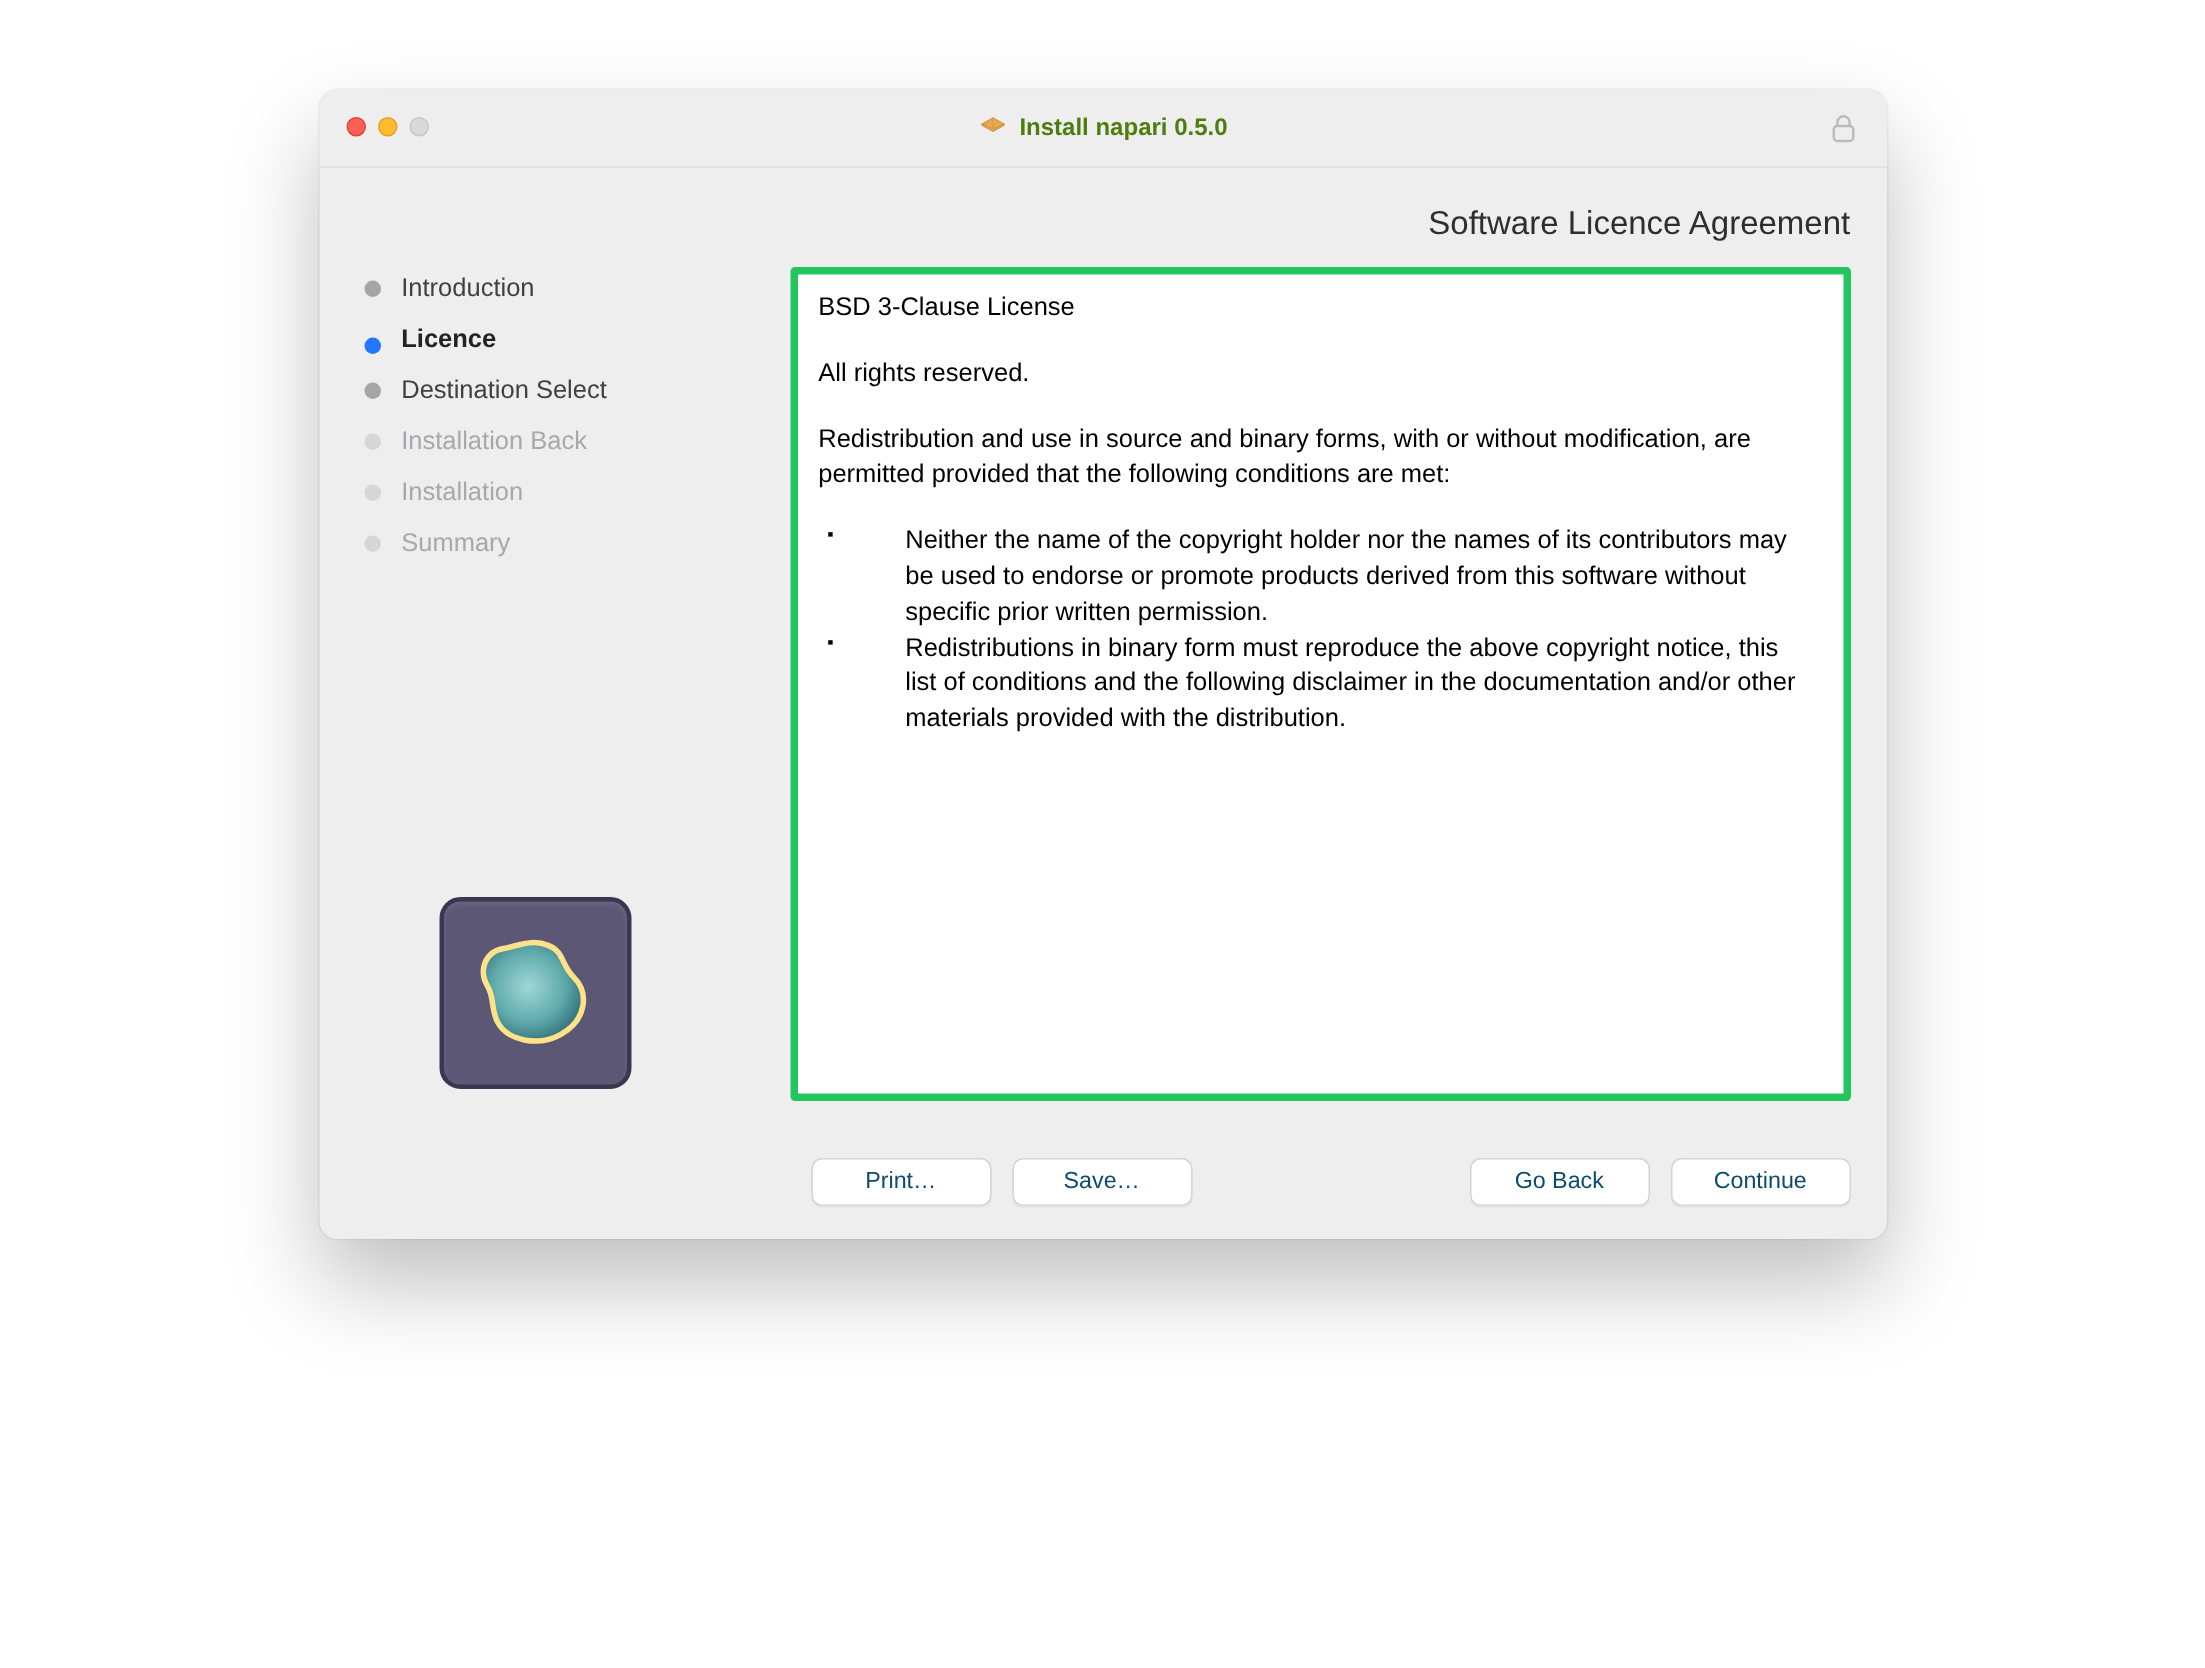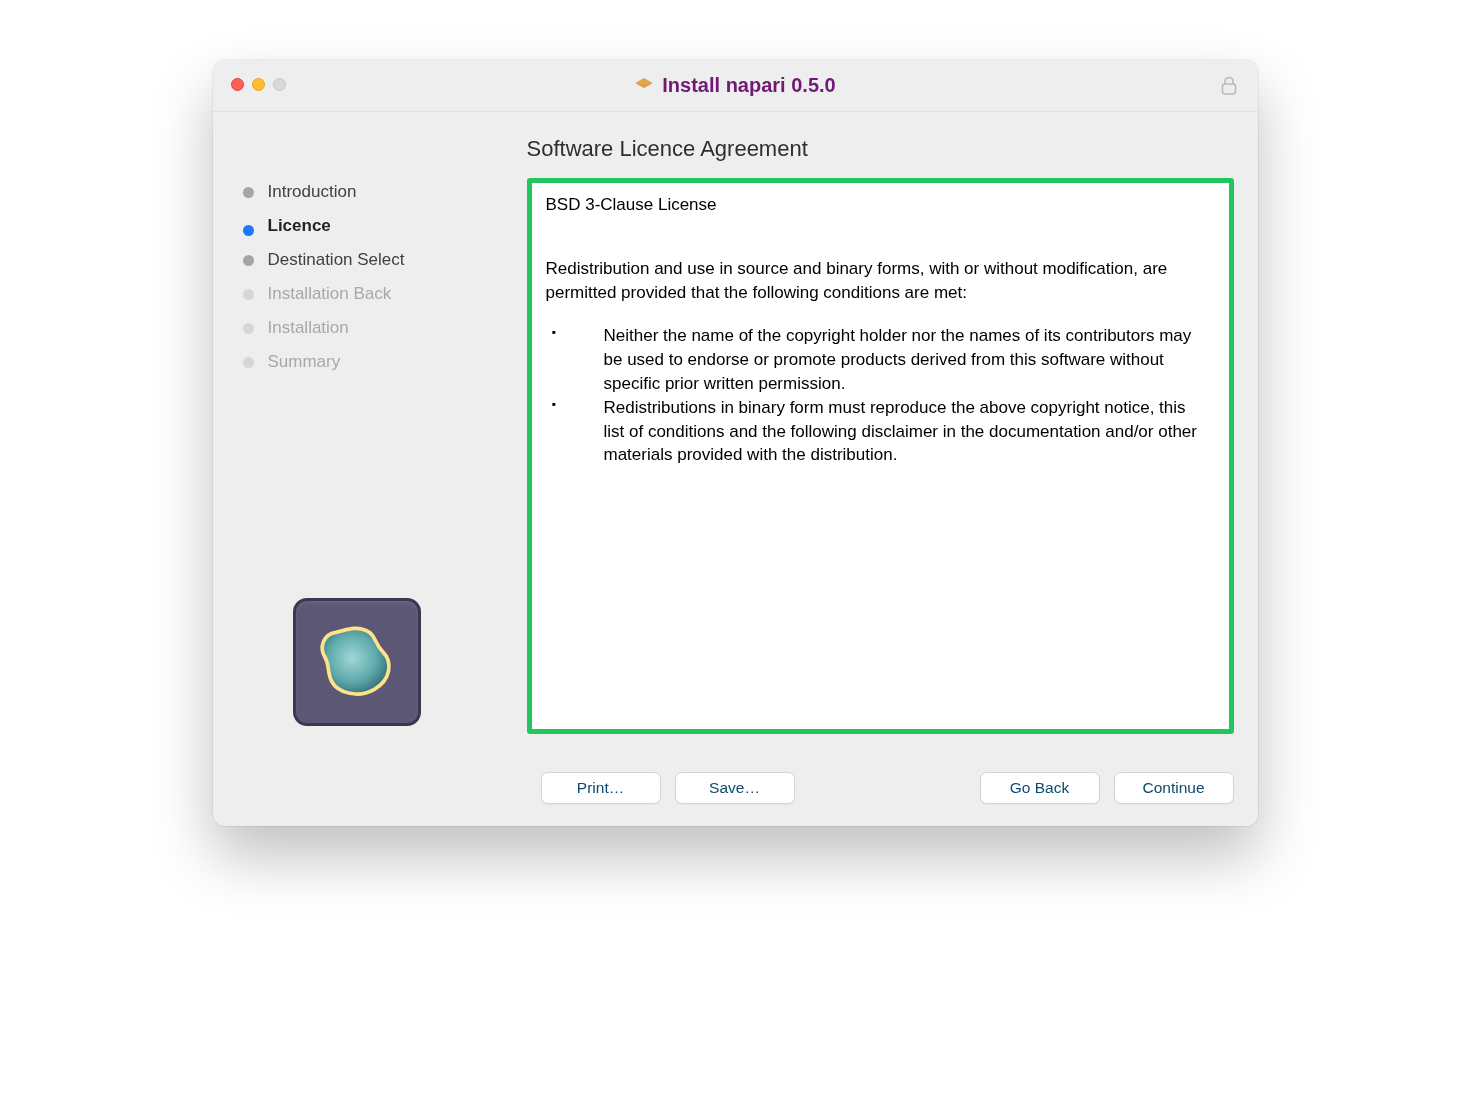--- a/index.html
+++ b/index.html
@@ -43,21 +43,21 @@
     .light {
       width: 13px; height: 13px; border-radius: 50%;
     }
     .light.close { background: #ff5f57; border: 0.5px solid #e24238; }
     .light.min   { background: #febc2e; border: 0.5px solid #e0a328; }
     .light.max   { background: #d9d9d9; border: 0.5px solid #c7c7c7; }
     .title-wrap {
       display: flex; align-items: center; gap: 8px;
     }
     .title-wrap .pkg-icon { width: 20px; height: 20px; }
-    .title-text { font-weight: 700; font-size: 20px; color: #701a75; }
+    .title-text { font-weight: 700; font-size: 16px; color: #4d7c0f; }
     .lock-icon {
       position: absolute; right: 20px; top: 16px; width: 18px; height: 20px;
       opacity: 0.4;
     }
     .body {
       flex: 1;
       display: flex;
       flex-direction: column;
     }
     .body-inner {
@@ -101,20 +101,21 @@
       margin-bottom: 10px;
       box-shadow: inset 0 2px 4px rgba(255,255,255,0.1);
     }
     .main {
       flex: 1;
       display: flex; flex-direction: column;
     }
     .page-title {
       font-size: 22px; font-weight: 500; color: #2e2e2e;
       margin-bottom: 16px;
+      text-align: right;
     }
     .license-box {
       flex: 1;
       background: #ffffff;
       border: 5px solid #22c55e;
       border-radius: 3px;
       overflow-y: scroll;
       padding: 10px 22px 10px 14px;
       font-size: 17px;
       line-height: 1.4;
@@ -224,20 +225,21 @@
             <path d="M30 22 C18 24 14 36 20 46 C24 53 22 60 26 68 C32 80 52 84 66 76 C82 67 84 50 74 40 C66 32 68 24 58 20 C48 16 40 20 30 22 Z" fill="url(#g1)" stroke="#fde28a" stroke-width="3.5"></path>
           </svg>
         </div>
       </div>
 
       <div class="main">
         <div class="page-title">Software Licence Agreement</div>
         <div class="license-box">
           <p>BSD 3-Clause License</p>
           <div class="spacer"></div>
+          <p>All rights reserved.</p>
           <div class="spacer"></div>
           <p>Redistribution and use in source and binary forms, with or without modification, are permitted provided that the following conditions are met:</p>
           <div class="spacer"></div>
           <ul>
             <li>Neither the name of the copyright holder nor the names of its contributors may be used to endorse or promote products derived from this software without specific prior written permission.</li>
             <li>Redistributions in binary form must reproduce the above copyright notice, this list of conditions and the following disclaimer in the documentation and/or other materials provided with the distribution.</li>
           </ul>
           <div class="spacer"></div>
         </div>
       </div>

